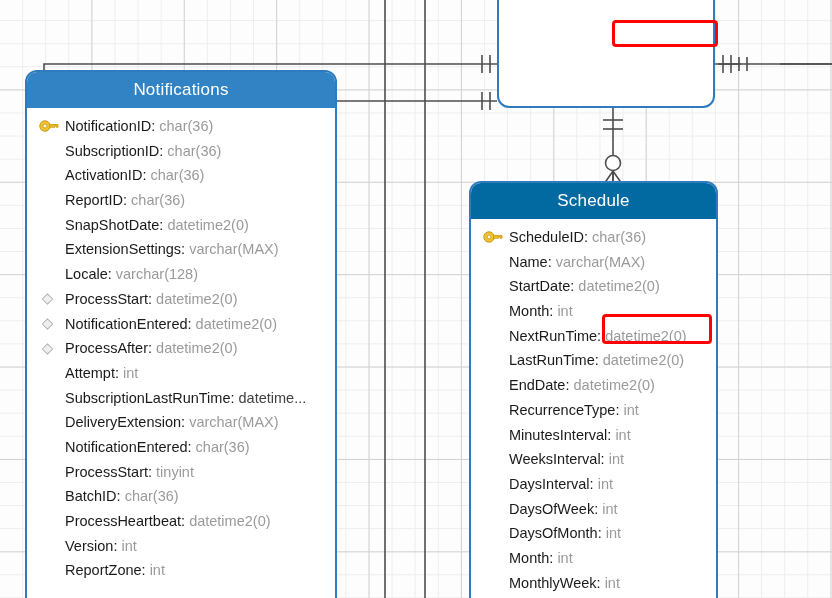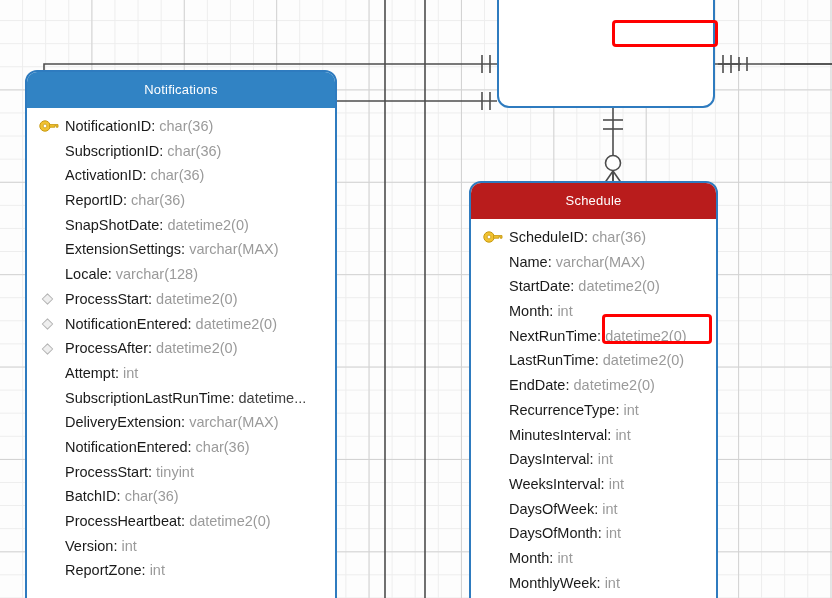--- a/index.html
+++ b/index.html
@@ -48,21 +48,21 @@
     box-sizing: border-box;
     background: #ffffff;
     border: 2px solid #2E7BBF;
     border-radius: 12px;
     overflow: hidden;
   }
   .entity-header {
     background: #3183C4;
     color: #ffffff;
     text-align: center;
-    font-size: 13px;
+    font-size: 17px;
     line-height: 36px;
     height: 36px;
     font-weight: normal;
     letter-spacing: 0.2px;
   }
   .entity-body {
     padding: 6px 0 6px 0;
   }
   .attr {
     position: relative;
@@ -215,37 +215,37 @@
         <div class="attr"><span class="aname">NotificationEntered</span><span class="colon">: </span><span class="atype" style="color: rgb(154, 154, 154);">char(36)</span></div>
         <div class="attr"><span class="aname">ProcessStart</span><span class="colon">: </span><span class="atype" style="color: rgb(154, 154, 154);">tinyint</span></div>
         <div class="attr"><span class="aname">BatchID</span><span class="colon">: </span><span class="atype" style="color: rgb(154, 154, 154);">char(36)</span></div>
         <div class="attr"><span class="aname">ProcessHeartbeat</span><span class="colon">: </span><span class="atype" style="color: rgb(154, 154, 154);">datetime2(0)</span></div>
         <div class="attr"><span class="aname">Version</span><span class="colon">: </span><span class="atype" style="color: rgb(154, 154, 154);">int</span></div>
         <div class="attr"><span class="aname">ReportZone</span><span class="colon">: </span><span class="atype" style="color: rgb(154, 154, 154);">int</span></div>
       </div>
   </div>
 
   <div class="entity" id="entity-schedule" style="border-color: rgb(46, 123, 191);">
-    <div class="entity-header" style="background: #b91c1c;">Schedule</div>
+    <div class="entity-header" style="background: #0369a1;">Schedule</div>
     <div class="entity-body">
         <div class="attr"><svg class="key-icon" viewBox="0 0 20 14">
             <circle cx="6" cy="7" r="5.2" fill="#F2C230" stroke="#C79A12" stroke-width="1"></circle>
             <circle cx="6" cy="7" r="1.9" fill="#FFFFFF" stroke="#C79A12" stroke-width="0.8"></circle>
             <path d="M10.5 5.6 L19 5.6 L19 8.2 L17.2 8.2 L17.2 6.6 L15.8 6.6 L15.8 8.2 L10.5 8.2 Z" fill="#F2C230" stroke="#C79A12" stroke-width="0.9" stroke-linejoin="round"></path>
           </svg><span class="aname">ScheduleID</span><span class="colon">: </span><span class="atype" style="color: rgb(154, 154, 154);">char(36)</span></div>
         <div class="attr"><span class="aname">Name</span><span class="colon">: </span><span class="atype" style="color: rgb(154, 154, 154);">varchar(MAX)</span></div>
         <div class="attr"><span class="aname">StartDate</span><span class="colon">: </span><span class="atype" style="color: rgb(154, 154, 154);">datetime2(0)</span></div>
         <div class="attr"><span class="aname">Month</span><span class="colon">: </span><span class="atype" style="color: rgb(154, 154, 154);">int</span></div>
         <div class="attr"><span class="aname">NextRunTime</span><span class="colon">: </span><span class="atype" style="color: rgb(154, 154, 154);">datetime2(0)</span></div>
         <div class="attr"><span class="aname">LastRunTime</span><span class="colon">: </span><span class="atype" style="color: rgb(154, 154, 154);">datetime2(0)</span></div>
         <div class="attr"><span class="aname">EndDate</span><span class="colon">: </span><span class="atype" style="color: rgb(154, 154, 154);">datetime2(0)</span></div>
         <div class="attr"><span class="aname">RecurrenceType</span><span class="colon">: </span><span class="atype" style="color: rgb(154, 154, 154);">int</span></div>
         <div class="attr"><span class="aname">MinutesInterval</span><span class="colon">: </span><span class="atype" style="color: rgb(154, 154, 154);">int</span></div>
+        <div class="attr"><span class="aname">WeeksInterval</span><span class="colon">: </span><span class="atype" style="color: rgb(154, 154, 154);">int</span></div>
         <div class="attr"><span class="aname">DaysInterval</span><span class="colon">: </span><span class="atype" style="color: rgb(154, 154, 154);">int</span></div>
-        <div class="attr"><span class="aname">WeeksInterval</span><span class="colon">: </span><span class="atype" style="color: rgb(154, 154, 154);">int</span></div>
         <div class="attr"><span class="aname">DaysOfWeek</span><span class="colon">: </span><span class="atype" style="color: rgb(154, 154, 154);">int</span></div>
         <div class="attr"><span class="aname">DaysOfMonth</span><span class="colon">: </span><span class="atype" style="color: rgb(154, 154, 154);">int</span></div>
         <div class="attr"><span class="aname">Month</span><span class="colon">: </span><span class="atype" style="color: rgb(154, 154, 154);">int</span></div>
         <div class="attr"><span class="aname">MonthlyWeek</span><span class="colon">: </span><span class="atype" style="color: rgb(154, 154, 154);">int</span></div>
         <div class="attr"></div>
       </div>
   </div>
 
   <div class="redbox" id="redbox-username" style="border-color: rgb(255, 0, 0);"></div>
   <div class="redbox" id="redbox-nextruntime" style="border-color: rgb(255, 0, 0);"></div>

